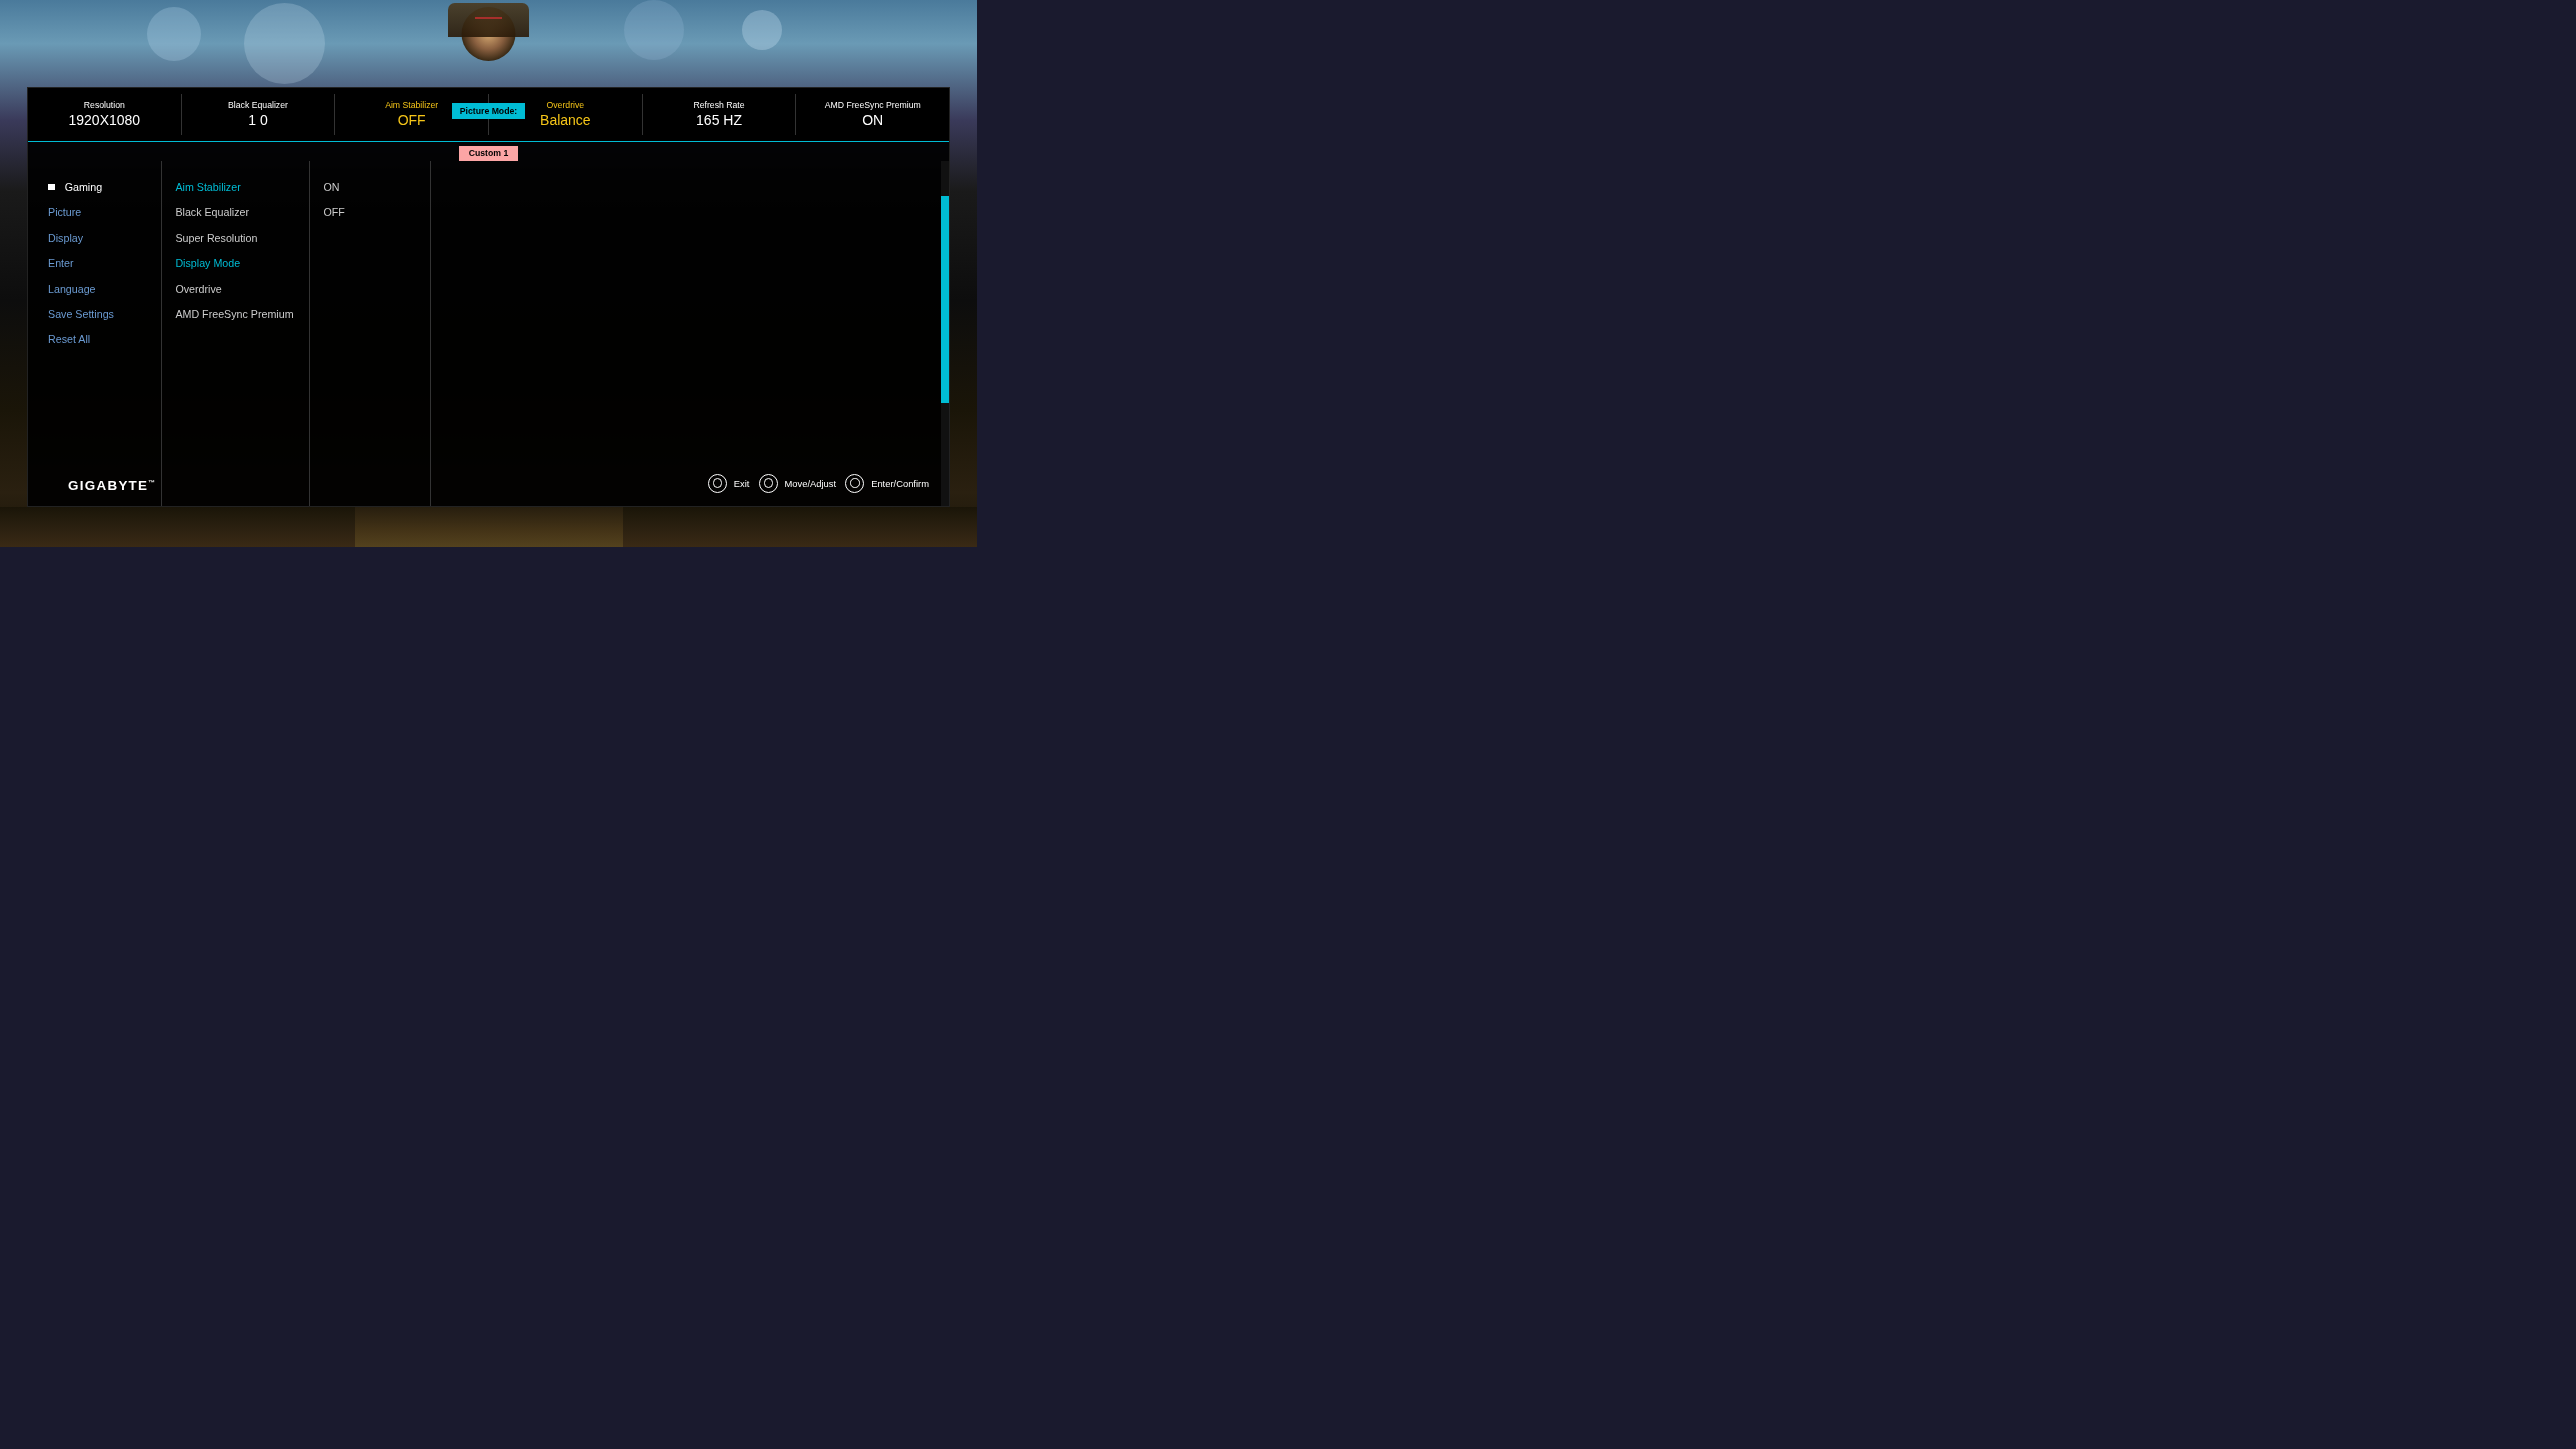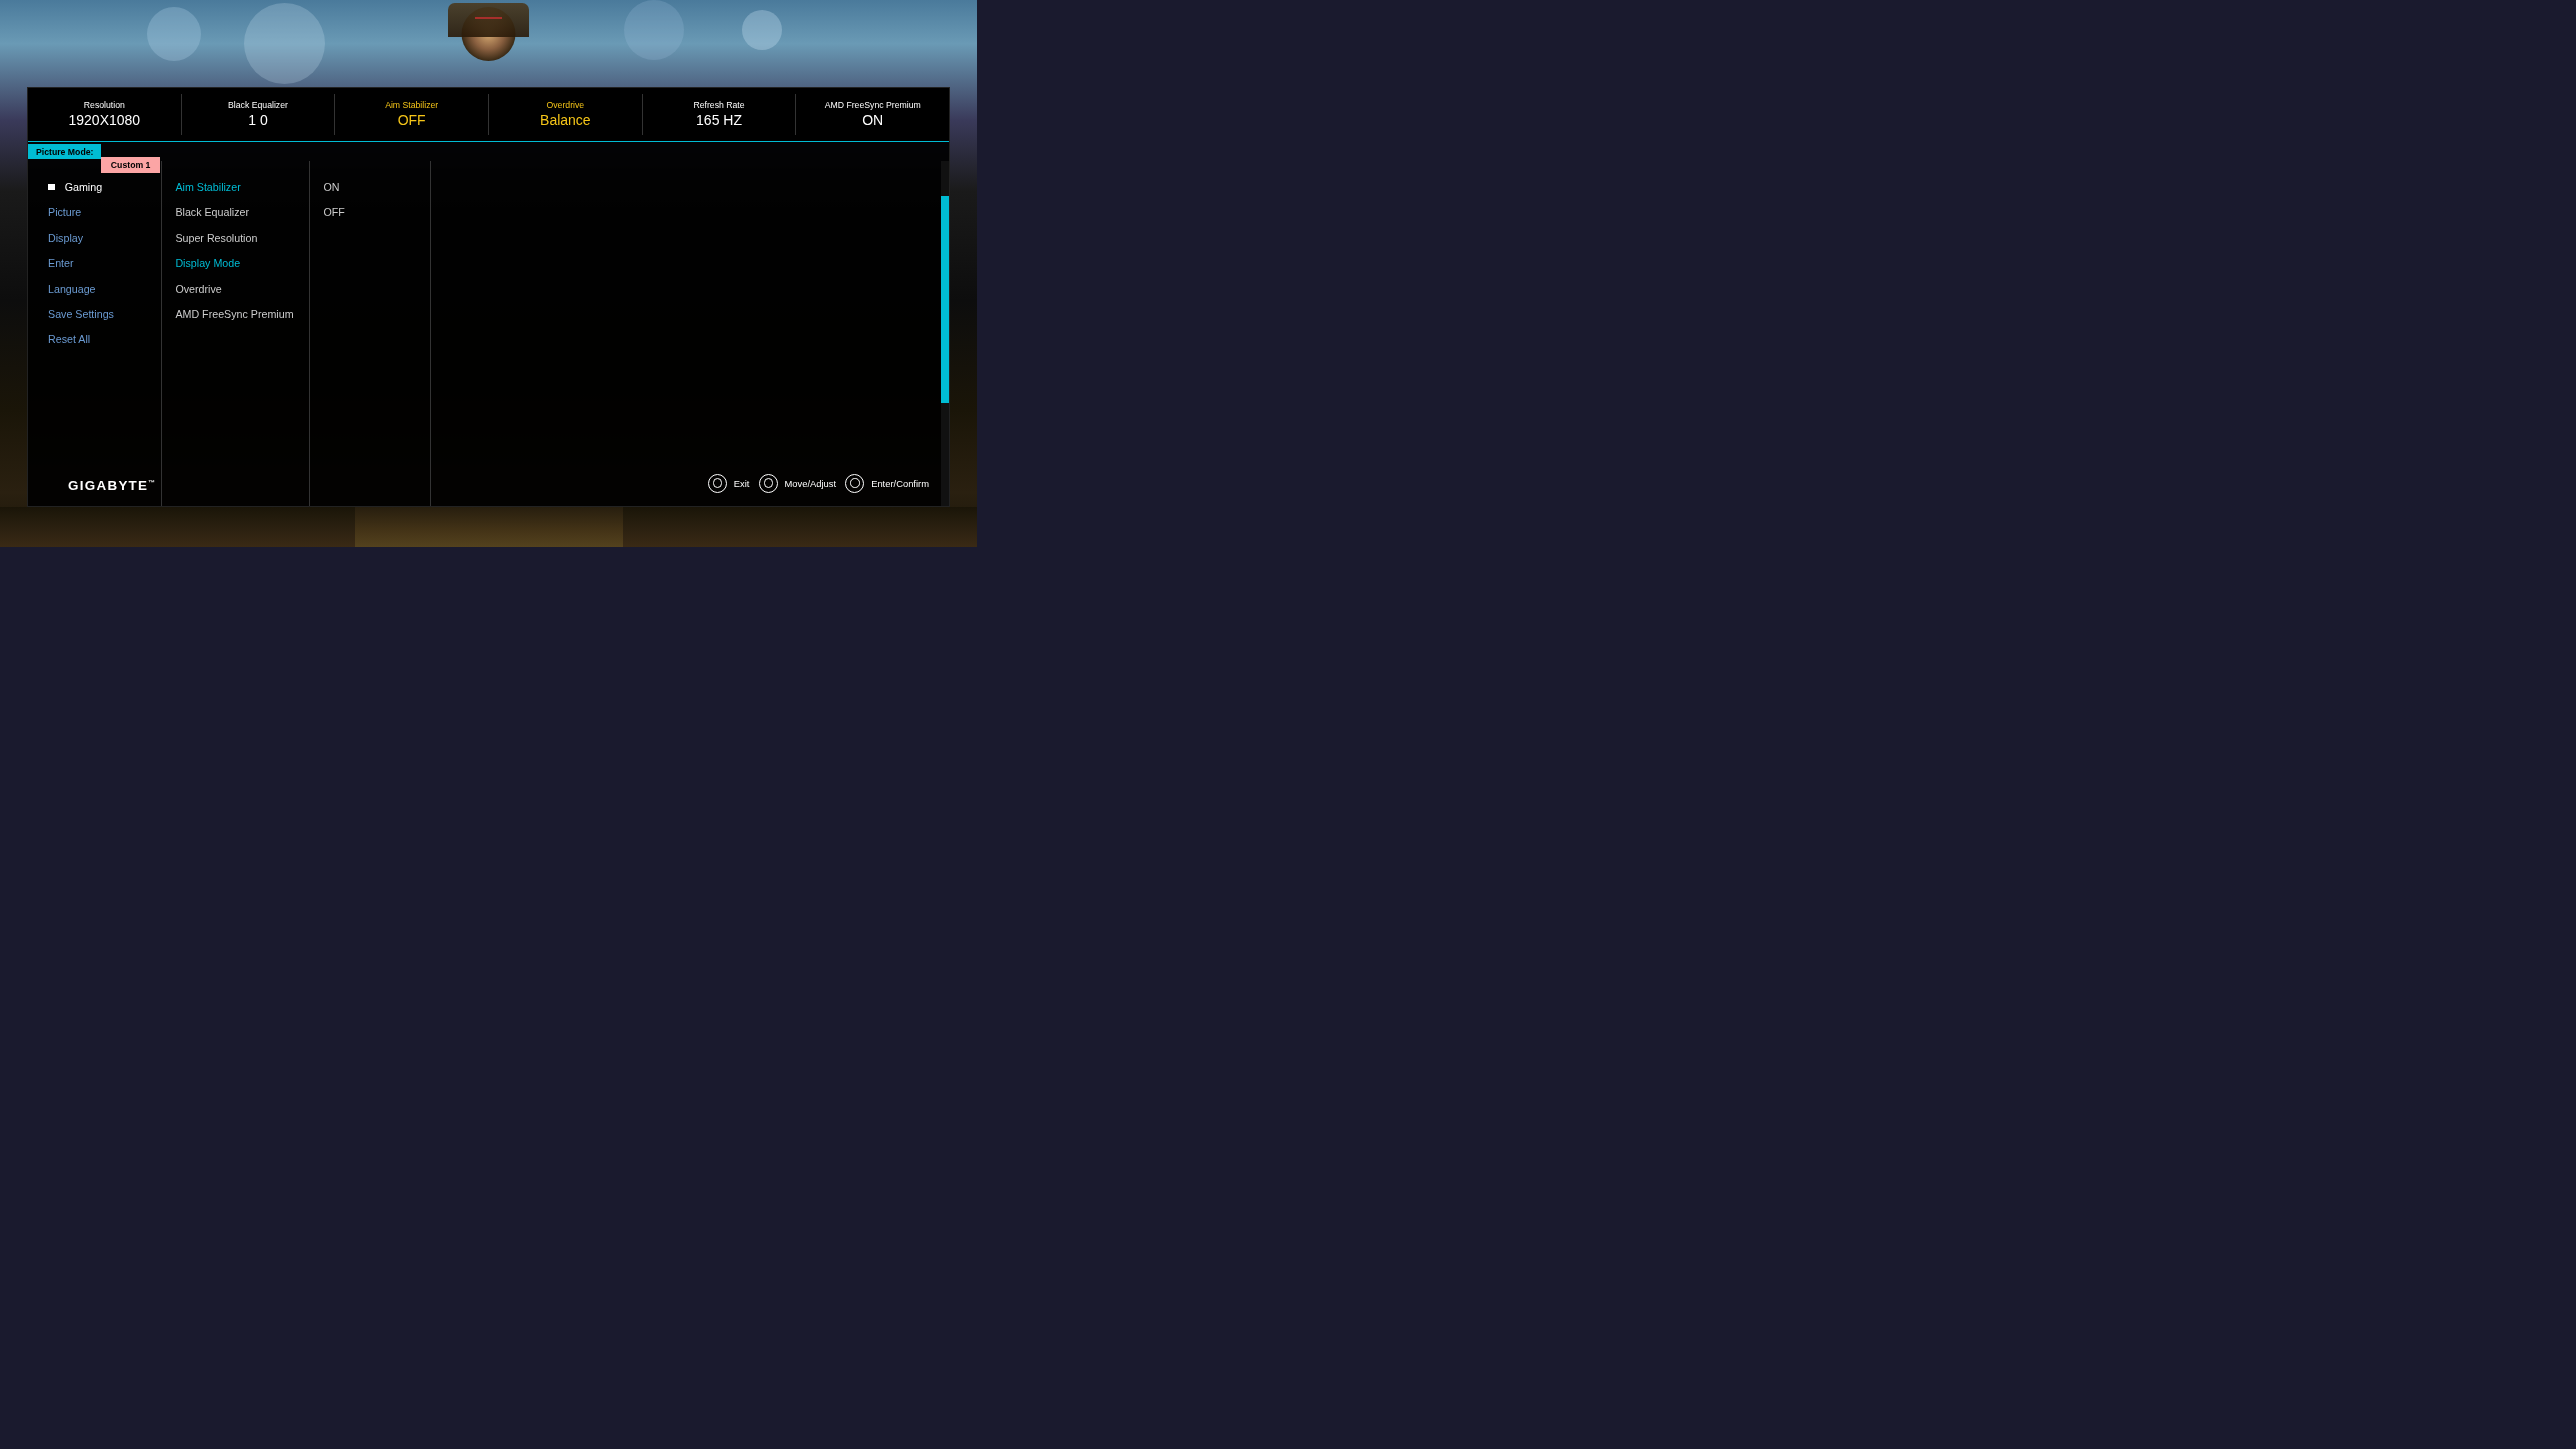--- a/index.html
+++ b/index.html
@@ -86,24 +86,25 @@
 
     .status-value {
       color: #ffffff;
       font-size: 14px;
       line-height: 1.3;
     }
 
     
     .picture-mode-bar {
       display: flex;
-      justify-content: flex-start;
+      justify-content: flex-end;
       align-items: center;
       background: transparent;
       height: 19px;
+      flex-direction: column;
     }
 
     .picture-mode-label {
       background: #00bcd4;
       color: #000;
       padding: 2.7px 8px;
       font-size: 8.7px;
       font-weight: 600;
     }
 

